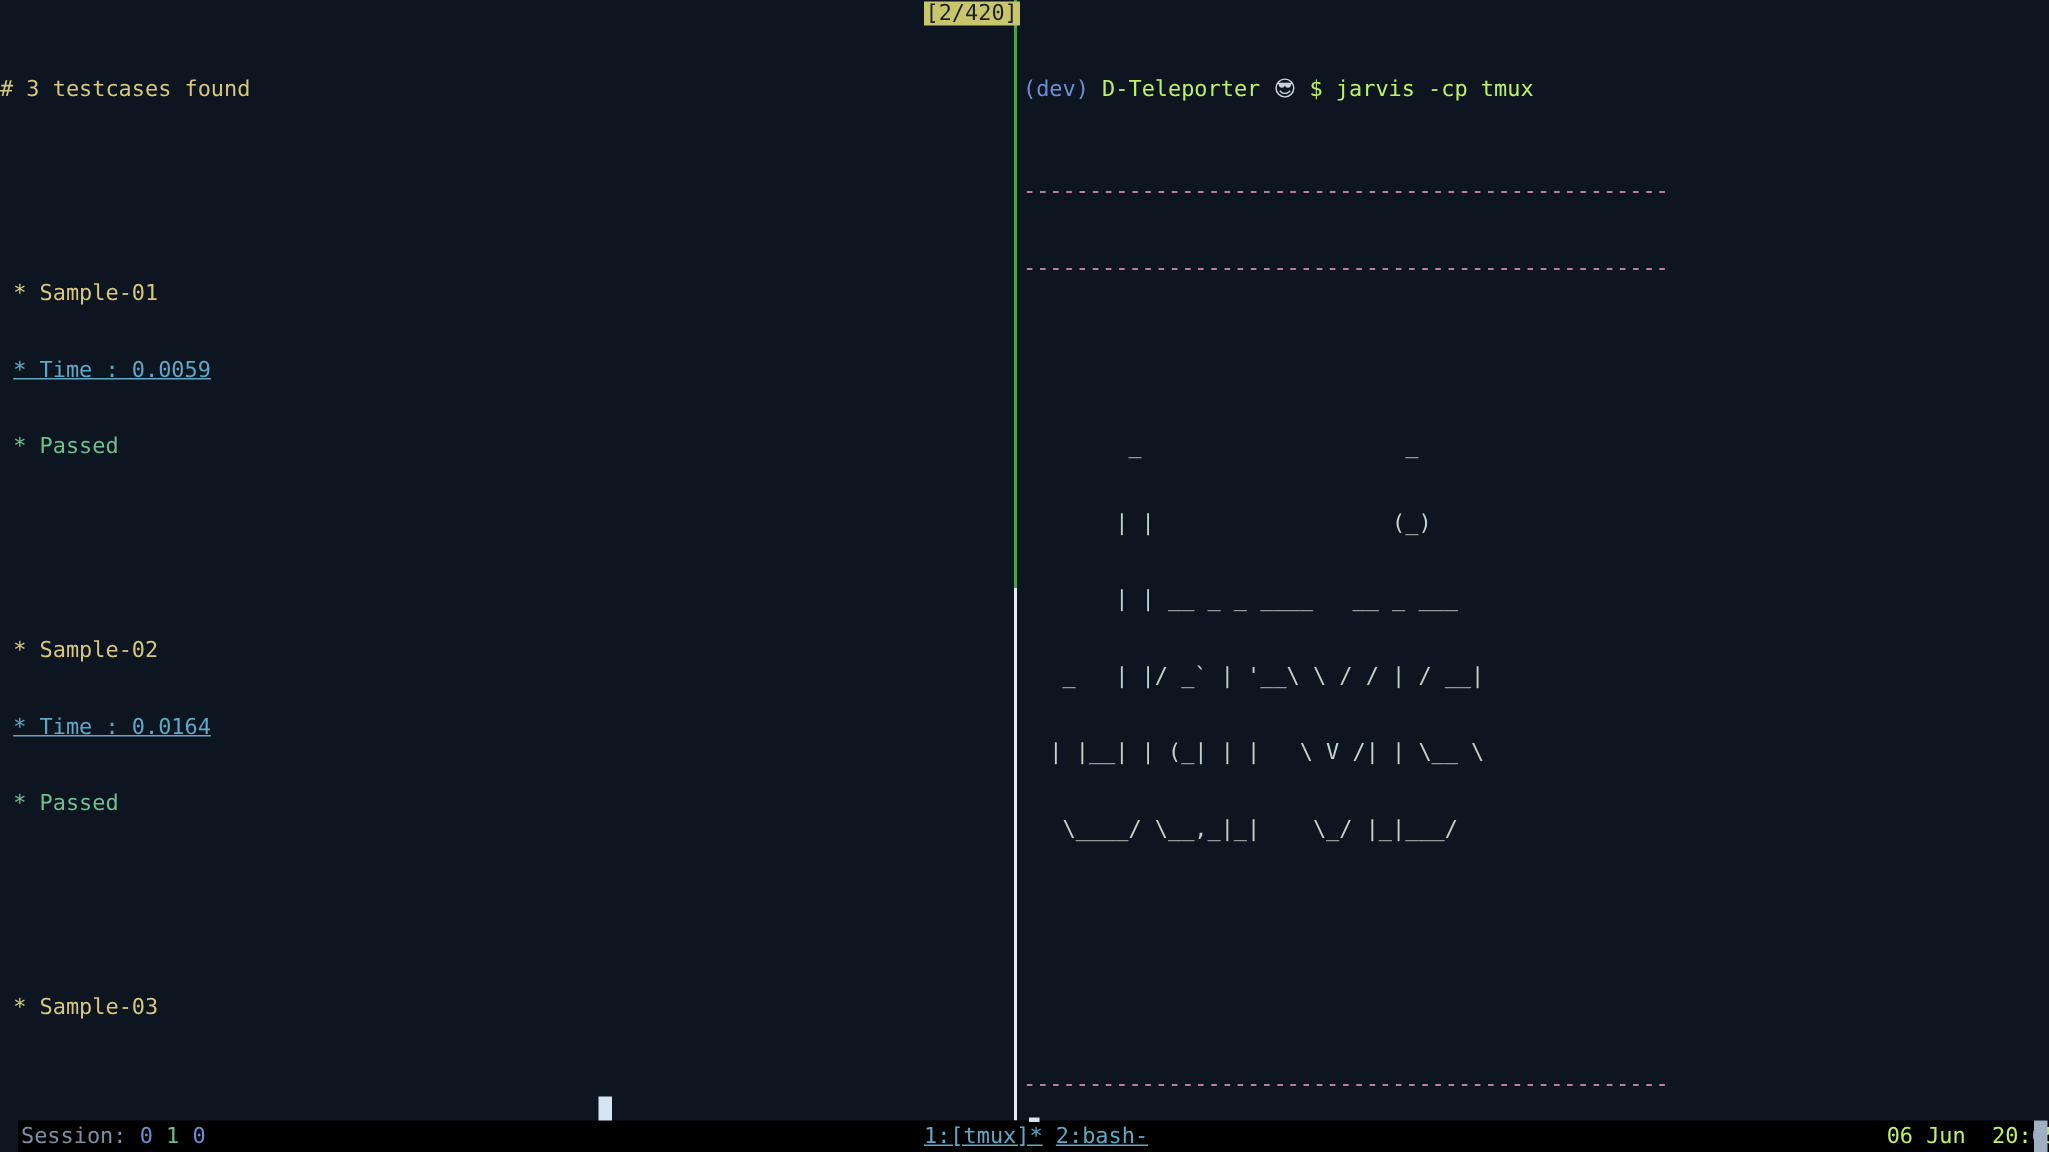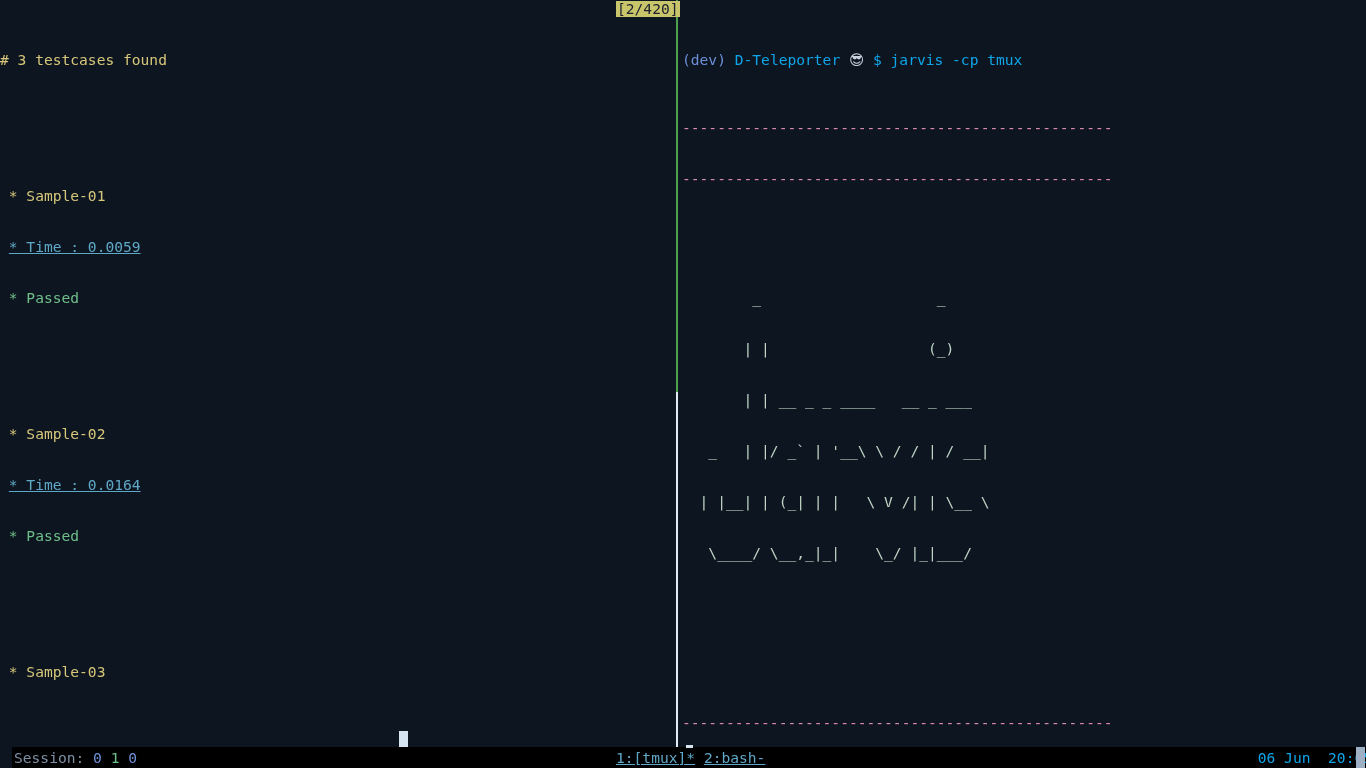--- a/index.html
+++ b/index.html
@@ -101,21 +101,21 @@
     width: 7px;
     height: 3px;
     background: #d6e3f0;
   }
 
   
   .c-yellow  { color: #d7c77a; }
   .c-green   { color: #6fbf8a; }
   .c-cyan    { color: #5fa8c7; text-decoration: underline; }
   .c-blue    { color: #6c8fd6; }
-  .c-white   { color: #0ea5e9; margin-top: 20px; }
+  .c-white   { color: #bef264; margin-top: 20px; }
   .c-pink    { color: #d98aa8; }
   .c-gray    { color: #7d8fa3; }
   .c-ascii   { color: #bfd4c4; }
   .emoji     { font-family: "DejaVu Sans", sans-serif; }
 </style>
 </head>
 <body>
 
 <div id="screen">
 

